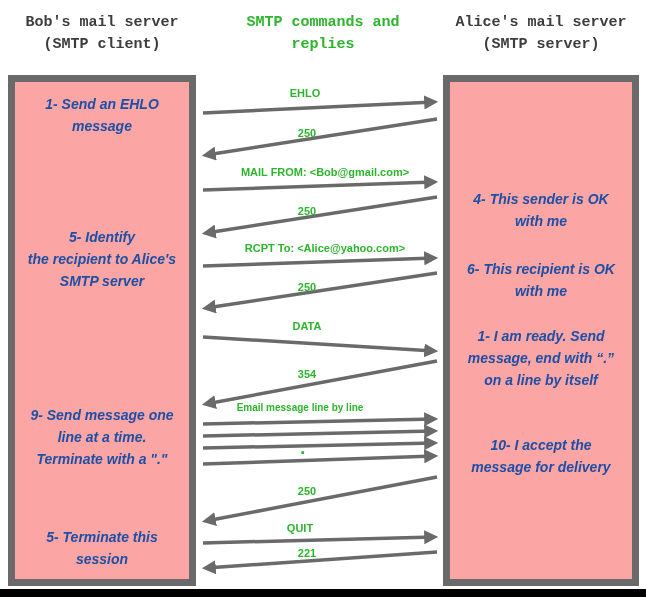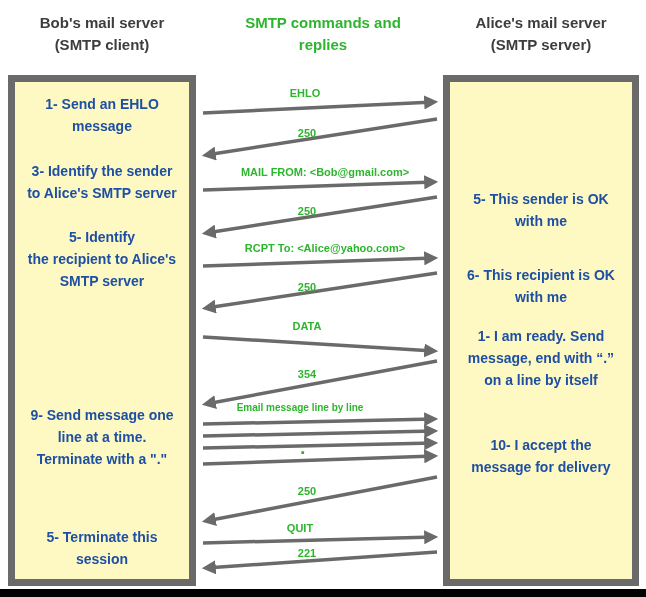--- a/index.html
+++ b/index.html
@@ -2,28 +2,28 @@
 <html><head>
 <meta charset="utf-8">
 <style>
   html,body { margin:0; padding:0; background:#ffffff; }
   .canvas {
     position:relative; width:646px; height:597px; background:#ffffff;
     font-family:"Liberation Sans", sans-serif; overflow:hidden;
   }
   .hdr {
     position:absolute; top:12px; text-align:center; font-weight:bold;
-    font-size:15px; line-height:22px; white-space:pre-line; color:#3d3d3d;
+    font-size:15px; line-height:22px; white-space:pre-line; color:#3d3d3d;font-family:Liberation Mono, monospace;
   }
   .hdr-left  { left:8px;   width:188px; }
   .hdr-center{ left:226px; width:194px; color:#2db52d; }
   .hdr-right { left:443px; width:196px; }
   .box {
     position:absolute; top:75px; height:511px; box-sizing:border-box;
-    border:7px solid #6a6a6a; background:#fef9c3;
+    border:7px solid #6a6a6a; background:#fca5a5;font-style:italic;
   }
   .box-left  { left:8px;   width:188px; }
   .box-right { left:443px; width:196px; }
   .step {
     position:absolute; left:1px; right:1px; text-align:center;
     font-weight:bold; font-size:14px; line-height:22px; color:#1d4fa5;
     white-space:pre-line;
   }
   .arrows { position:absolute; left:0; top:0; pointer-events:none; }
   .arrows line { stroke:#6a6a6a; stroke-width:3.5; }
@@ -44,36 +44,34 @@
   <div class="hdr hdr-left">Bob's mail server
 (SMTP client)</div>
   <div class="hdr hdr-center">SMTP commands and
 replies</div>
   <div class="hdr hdr-right">Alice's mail server
 (SMTP server)</div>
 
   <div class="box box-left">
     <div class="step" style="top:11px">1- Send an EHLO
 message</div>
-    <div class="step" style="top:78px">3- Identify the sender
-to Alice's SMTP server</div>
     <div class="step" style="top:144px">5- Identify
 the recipient to Alice's
 SMTP server</div>
     <div class="step" style="top:322px">9- Send message one
 line at a time.
 Terminate with a "."</div>
     <div class="step" style="top:444px">5- Terminate this
 session</div>
   </div>
 
   <div class="box box-right">
-    <div class="step" style="top:106px">5- This sender is OK
+    <div class="step" style="top:106px">4- This sender is OK
 with me</div>
-    <div class="step" style="top:182px">6- This recipient is OK
+    <div class="step" style="top:176px">6- This recipient is OK
 with me</div>
     <div class="step" style="top:243px">1-  I am ready. Send
 message, end with “.”
 on a line by itself</div>
     <div class="step" style="top:352px">10-  I accept the
 message for delivery</div>
   </div>
 
   <svg class="arrows" width="646" height="597" viewBox="0 0 646 597">
     <defs>

